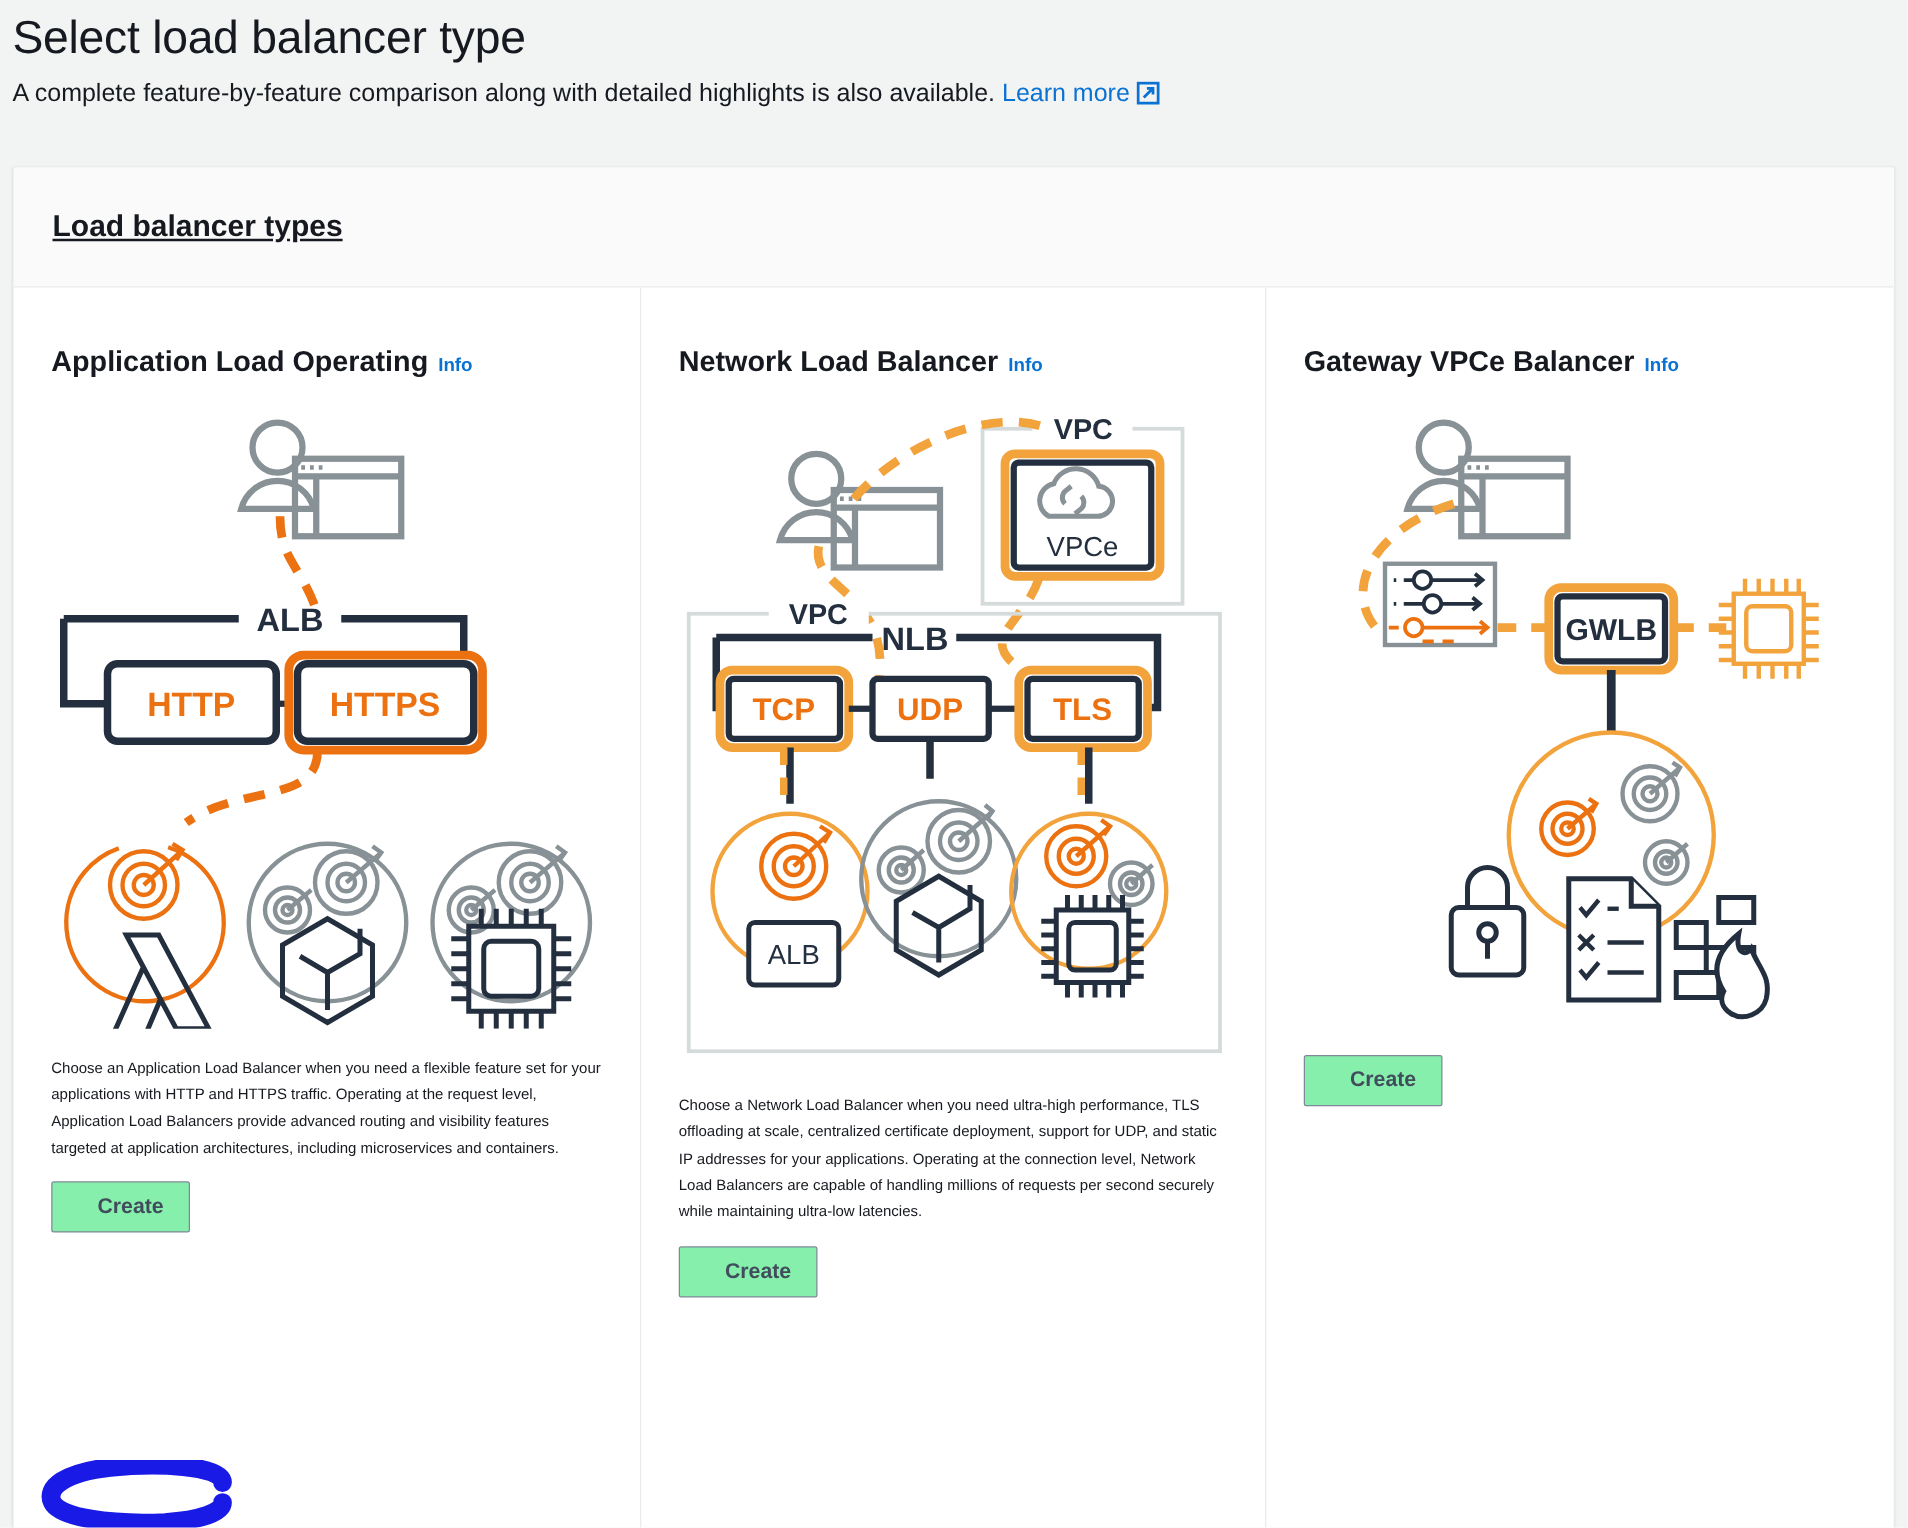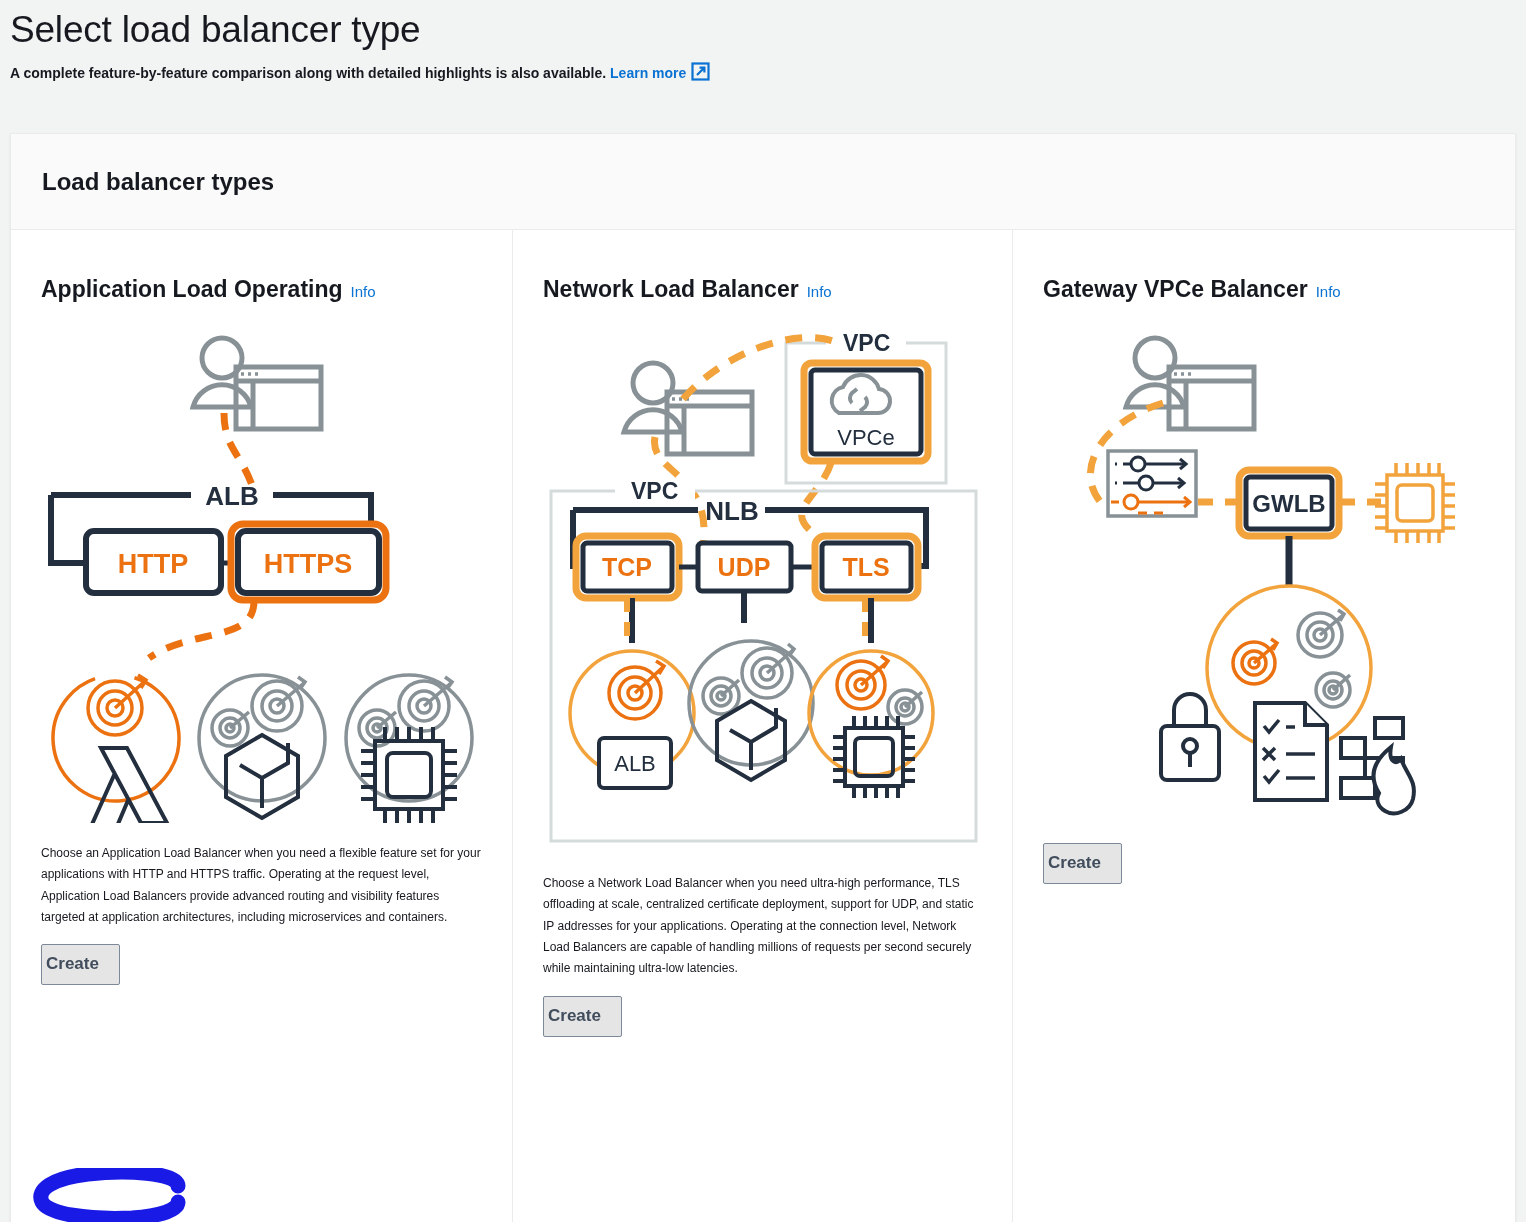--- a/index.html
+++ b/index.html
@@ -11,57 +11,57 @@
     color: #16191f;
     overflow: hidden;
   }
   .page { position: relative; width: 1526px; height: 1212px; }
 
   .page-header { padding: 8px 0 0 10px; }
   .page-title {
     font-size: 37px; font-weight: 400; letter-spacing: -0.2px;
     color: #16191f; margin: 0 0 10px 0; line-height: 1.2;
   }
-  .page-sub { font-size: 14px; color: #16191f; line-height: 1.3; font-weight: bold; }
+  .page-sub { font-size: 20px; color: #16191f; line-height: 1.3; }
   .link { color: #0972d3; text-decoration: none; }
   .ext-icon { display: inline-block; vertical-align: -3px; margin-left: 5px; }
 
   .card {
     position: absolute; left: 10px; top: 133px;
     width: 1506px; height: 1120px;
     background: #ffffff;
     border: 1px solid #e9ebed;
     border-radius: 2px;
     box-shadow: 0 1px 2px rgba(0,0,0,0.10);
     overflow: hidden;
   }
   .card-header {
     height: 96px; background: #fafafa;
     border-bottom: 1px solid #e9ebed;
     display: flex; align-items: center; padding-left: 31px;
   }
-  .card-header h2 { margin: 0; font-size: 24px; font-weight: 700; color: #16191f; }
+  .card-header h2 { margin: 0; font-size: 24px; font-weight: 700; color: #16191f; text-decoration: underline; }
 
   .columns { display: flex; height: 1022px; }
   .col { position: relative; padding: 46px 30px 0 30px; }
   .col-1 { width: 501px; }
   .col-2 { width: 500px; border-left: 1px solid #e9ebed; }
   .col-3 { width: 503px; border-left: 1px solid #e9ebed; }
 
   .col-title { font-size: 23px; font-weight: 700; color: #16191f; margin: 0 0 8px 0; }
-  .col-title .info { font-size: 15px; font-weight: 400; color: #0972d3; margin-left: 8px; cursor: pointer; }
+  .col-title .info { font-size: 15px; font-weight: 700; color: #0972d3; margin-left: 8px; cursor: pointer; }
 
   .diagram { margin-top: 20px; }
   .desc { font-size: 12px; line-height: 1.78; color: #16191f; margin: 16px 0 0 0; }
 
   .btn {
     display: inline-block; margin-top: 16px;
-    padding: 9px 20px 10px 4px;
+    padding: 9px 20px 10px 36px;
     border: 1px solid #7d8998; border-radius: 2px;
-    background: #e5e5e5; color: #414d5c;
+    background: #86efac; color: #414d5c;
     font-size: 17px; font-weight: 700;
     font-family: "Liberation Sans", sans-serif;
     cursor: pointer;
   }
 
   .annot { position: absolute; left: 28px; top: 1168px; pointer-events: none; }
 </style>
 </head>
 <body>
 

